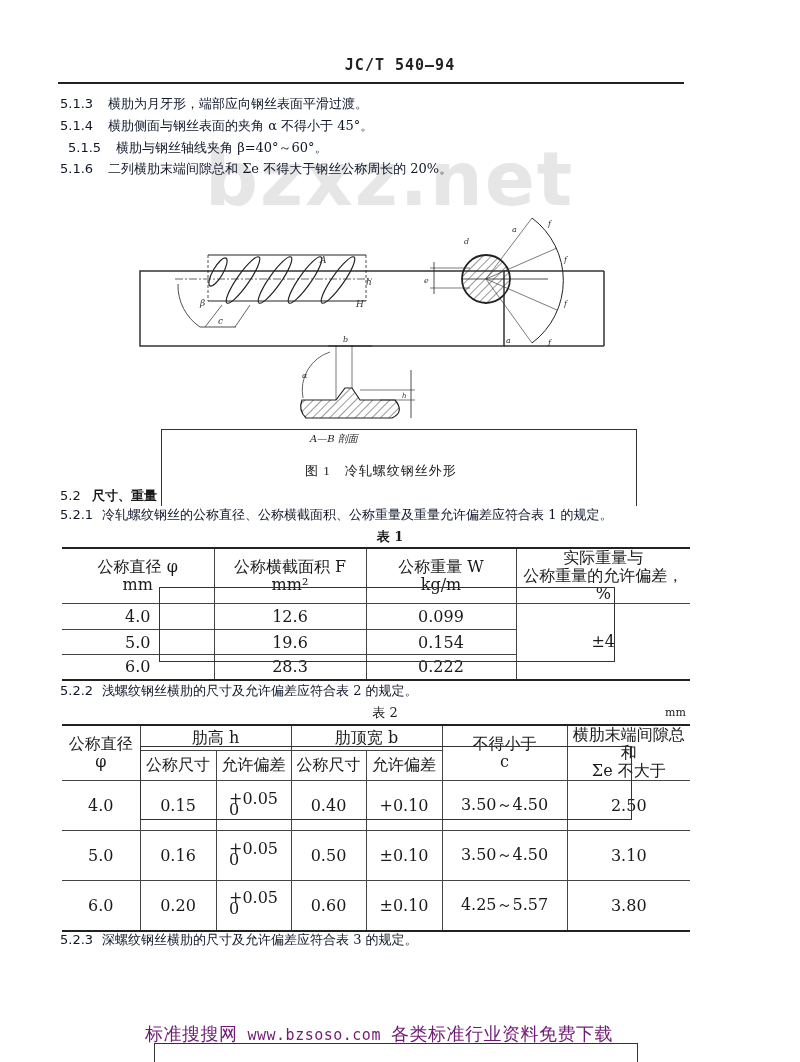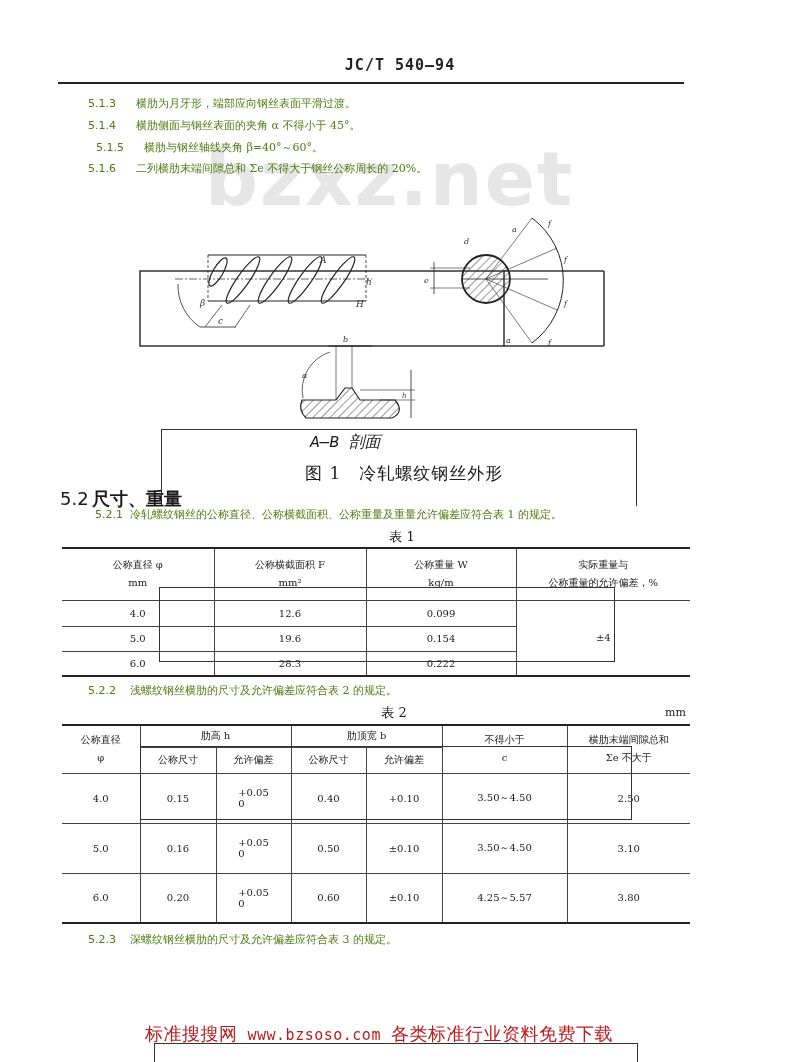--- a/index.html
+++ b/index.html
@@ -8,44 +8,44 @@
       font-family: "DejaVu Serif", "Liberation Serif", serif;
       color: #1a1a1a;
     }
     .abs { position: absolute; }
     .header-code {
       left: 0; width: 800px; top: 56px; text-align: center;
       font-family: "DejaVu Sans Mono", "Liberation Mono", monospace;
       font-weight: bold; font-size: 15px; letter-spacing: 1px; color: #222;
     }
     .header-rule { left: 58px; width: 626px; top: 82px; height: 0; border-top: 2px solid #222; }
-    .para { font-size: 11px; line-height: 16px; white-space: nowrap; color: #4d7c0f; margin-left: 28px; }
+    .para { font-size: 13px; line-height: 16px; white-space: nowrap; color: #0f172a; }
     .para .num { display: inline-block; width: 48px; font-family: "DejaVu Sans", "Liberation Sans", sans-serif; }
     .watermark-big {
       left: 205px; top: 136px; font-family: "DejaVu Sans", "Liberation Sans", sans-serif;
       font-weight: bold; font-size: 74px; color: #e6e6e6; letter-spacing: 2px; z-index: 0;
     }
     .caption-box { border: 1.5px solid #333; border-bottom: none; border-right: 1.5px solid #333; }
-    .fig-sub { font-style: italic; font-size: 16px; font-family: Liberation Mono, monospace; }
-    .fig-cap { font-size: 17px; letter-spacing: 1px; }
-    .sec-title { font-size: 18px; font-family: "DejaVu Sans", "Liberation Sans", sans-serif; }
+    .fig-sub { font-style: italic; font-size: 10px; }
+    .fig-cap { font-size: 13px; letter-spacing: 1px; font-family: Liberation Serif, serif; }
+    .sec-title { font-size: 13px; font-family: "DejaVu Sans", "Liberation Sans", sans-serif; }
     .sec-title b { font-weight: bold; }
     .table-title { font-size: 13px; text-align: center; }
-    table.std { border-collapse: collapse; font-size: 10px; position: absolute; }
+    table.std { border-collapse: collapse; font-size: 16px; position: absolute; }
     table.std td { border-left: 1px solid #444; border-right: 1px solid #444; text-align: center; padding: 0; }
     table.std td:first-child { border-left: none; }
     table.std td:last-child { border-right: none; }
     table.std tr.top td { border-top: 2px solid #222; }
     table.std tr.bot td { border-bottom: 2px solid #222; margin-top: 25px; }
     table.std tr.mid td { border-bottom: 1px solid #444; }
     .hdr-line { display: block; line-height: 18px; }
     .tol { display: inline-block; line-height: 11px; text-align: left; }
     .overlay-rect { border: 1.5px solid #333; background: transparent; pointer-events: none; }
     .footer-wm {
-      left: 145px; top: 1022px; font-size: 18px; color: #b91c1c;
+      left: 145px; top: 1022px; font-size: 18px; color: #701a75;
       font-family: "DejaVu Sans", "Liberation Sans", sans-serif; white-space: nowrap; letter-spacing: 0.5px;
     }
     .footer-wm .url { font-family: "DejaVu Sans Mono", "Liberation Mono", monospace; font-size: 15px; margin: 0 10px; }
     .unit-mm { font-size: 11px; }
   </style>
 </head>
 <body>
 
 <div class="abs header-code">JC/T 540—94</div>
 <div class="abs header-rule"></div>
@@ -137,24 +137,24 @@
 
 <div class="abs caption-box" style="left:161px; top:429px; width:474px; height:76px;"></div>
 <div class="abs fig-sub" style="left:310px; top:432px;">A—B 剖面</div>
 <div class="abs fig-cap" style="left:305px; top:462px;">图 1　冷轧螺纹钢丝外形</div>
 
 <div class="abs sec-title" style="left:60px; top:487px;">
   <span style="display:inline-block; width:32px;">5.2</span><b>尺寸、重量</b>
 </div>
 
 <div class="abs para" style="left:60px; top:507px;">
-  <span class="num" style="width:42px;text-align:center;">5.2.1</span><span>冷轧螺纹钢丝的公称直径、公称横截面积、公称重量及重量允许偏差应符合表 1 的规定。</span>
-</div>
-
-<div class="abs table-title" style="left:372px; top:528px; width:60px;">表 1</div>
+  <span class="num" style="width:42px;">5.2.1</span><span>冷轧螺纹钢丝的公称直径、公称横截面积、公称重量及重量允许偏差应符合表 1 的规定。</span>
+</div>
+
+<div class="abs table-title" style="left:360px; top:528px; width:60px;font-weight:bold;">表 1</div>
 <table class="std" style="left:62px; top:547px; width:628px;">
   <colgroup>
       <col style="width:152px">
       <col style="width:152px">
       <col style="width:150px">
       <col style="width:174px">
     </colgroup>
   <tbody>
       <tr class="top mid" style="height:52px;">
     <td>
@@ -192,21 +192,21 @@
   </tr>
 </tbody>
   </table>
 
 <div class="abs overlay-rect" style="left:159px; top:587px; width:454px; height:73px;"></div>
 
 <div class="abs para" style="left:60px; top:683px;">
   <span class="num" style="width:42px;">5.2.2</span><span>浅螺纹钢丝横肋的尺寸及允许偏差应符合表 2 的规定。</span>
 </div>
 
-<div class="abs table-title" style="left:364px; top:704px; width:60px;">表 2</div>
+<div class="abs table-title" style="left:355px; top:704px; width:60px;">表 2</div>
 <div class="abs unit-mm" style="left:665px; top:706px;">mm</div>
 <table class="std" style="left:62px; top:724px; width:628px;">
   <colgroup>
     <col style="width:78px">
       <col style="width:76px">
       <col style="width:75px">
       <col style="width:75px">
       <col style="width:76px">
       <col style="width:125px">
       <col style="width:123px">

